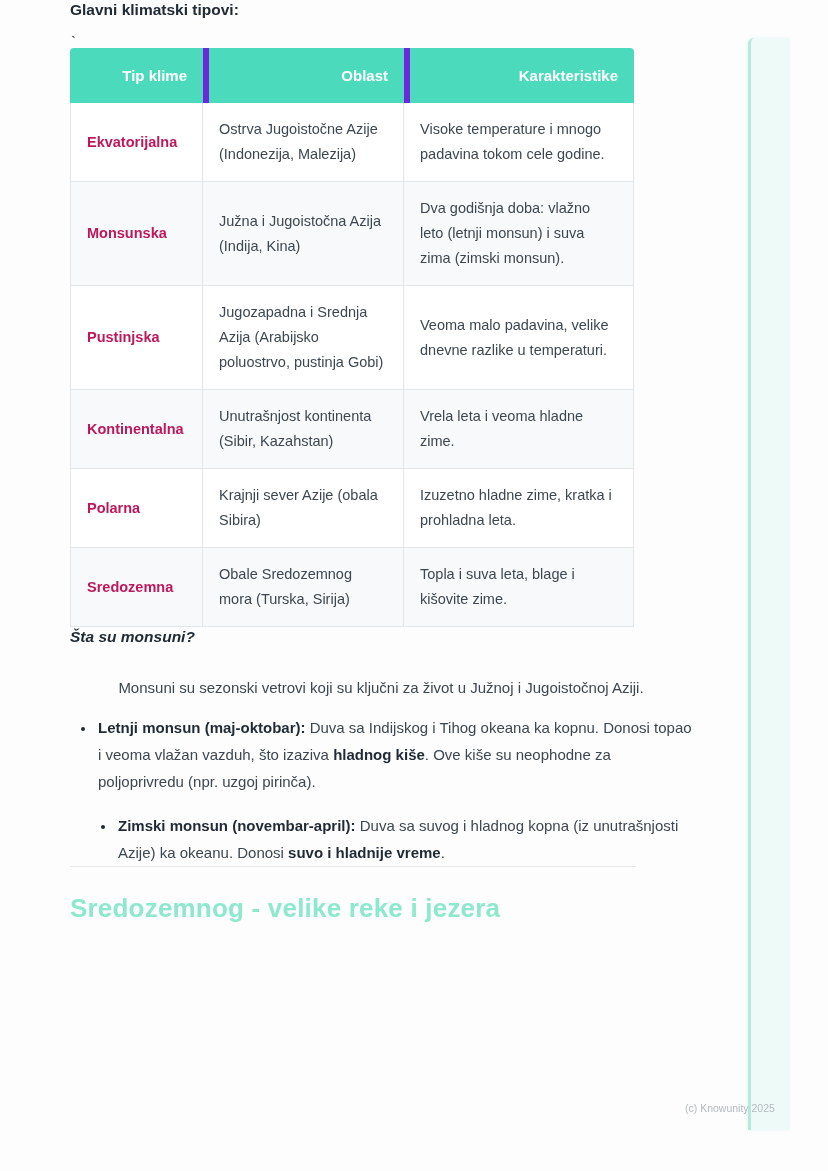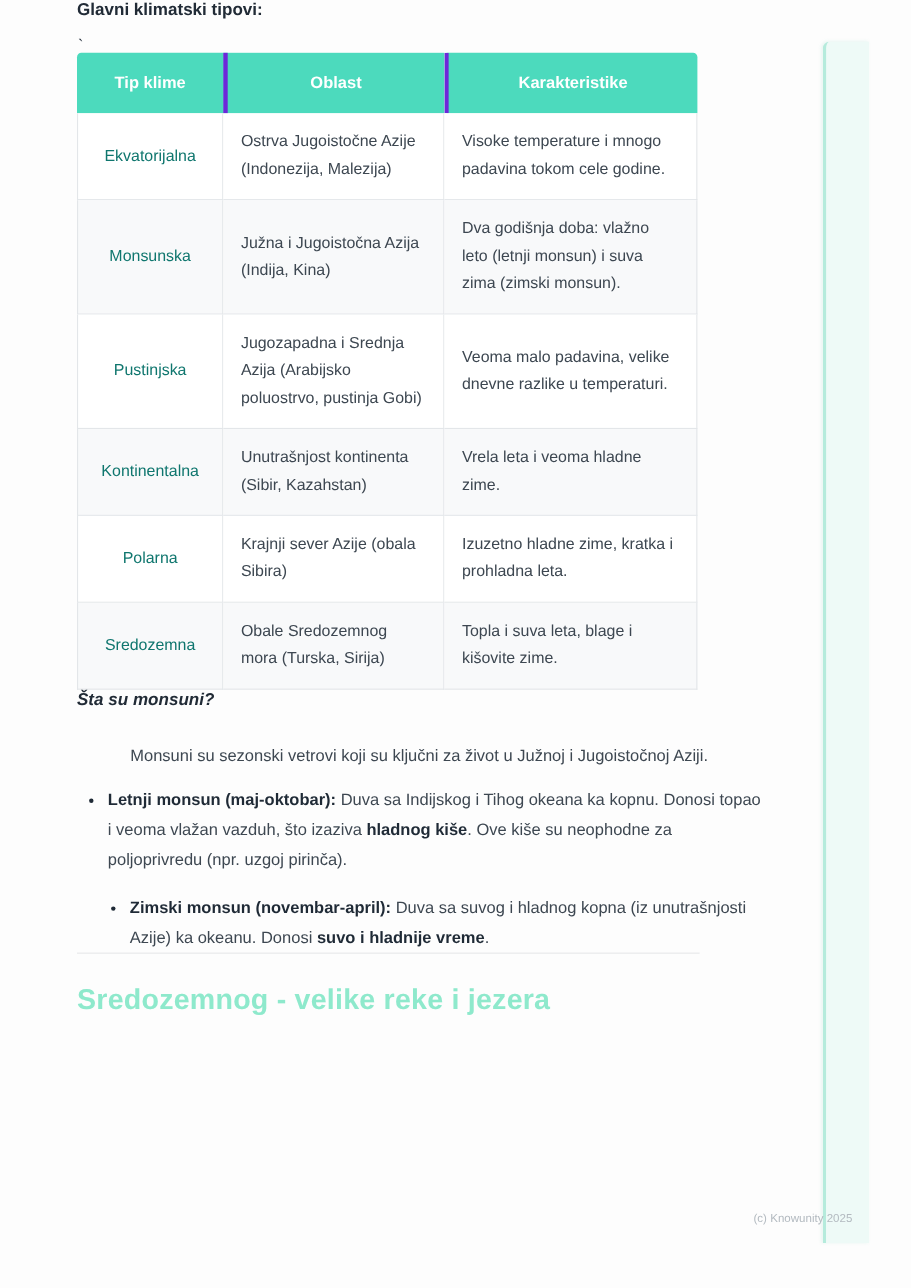--- a/index.html
+++ b/index.html
@@ -56,43 +56,42 @@
     border-spacing: 0;
     width: 564px;
     table-layout: fixed;
     font-size: 14.5px;
   }
   .climate-table th {
     background: #4cdabd;
     color: #ffffff;
     font-weight: 600;
     font-size: 15px;
-    text-align: center;
+    text-align: right;
     padding: 15px 16px;
     line-height: 25px;
     vertical-align: middle;
   }
-  .climate-table th + th { border-left: 4px solid #6d28d9; }
+  .climate-table th + th { border-left: 6px solid #6d28d9; }
   .climate-table th:first-child { border-top-left-radius: 4px; }
   .climate-table th:last-child  { border-top-right-radius: 4px; }
   .climate-table td {
     padding: 14px 16px;
     line-height: 25px;
     vertical-align: middle;
     border-right: 1px solid #e3e6e9;
     border-bottom: 1px solid #e3e6e9;
     background: #ffffff;
     color: #3d4751;
   }
   .climate-table td:first-child { border-left: 1px solid #e3e6e9; }
   .climate-table tbody tr:nth-child(even) td { background: #f8f9fa; }
   .climate-table td.tip {
-    font-weight: 400;
-    color: #0f766e;
-    text-align: center;
+    font-weight: 700;
+    color: #be185d;
   }
 
   p.intro {
     margin: 29px 0 0 0;
     font-size: 15px;
     line-height: 26px;
     color: #3d4751;
     text-align: center;
   }
 

